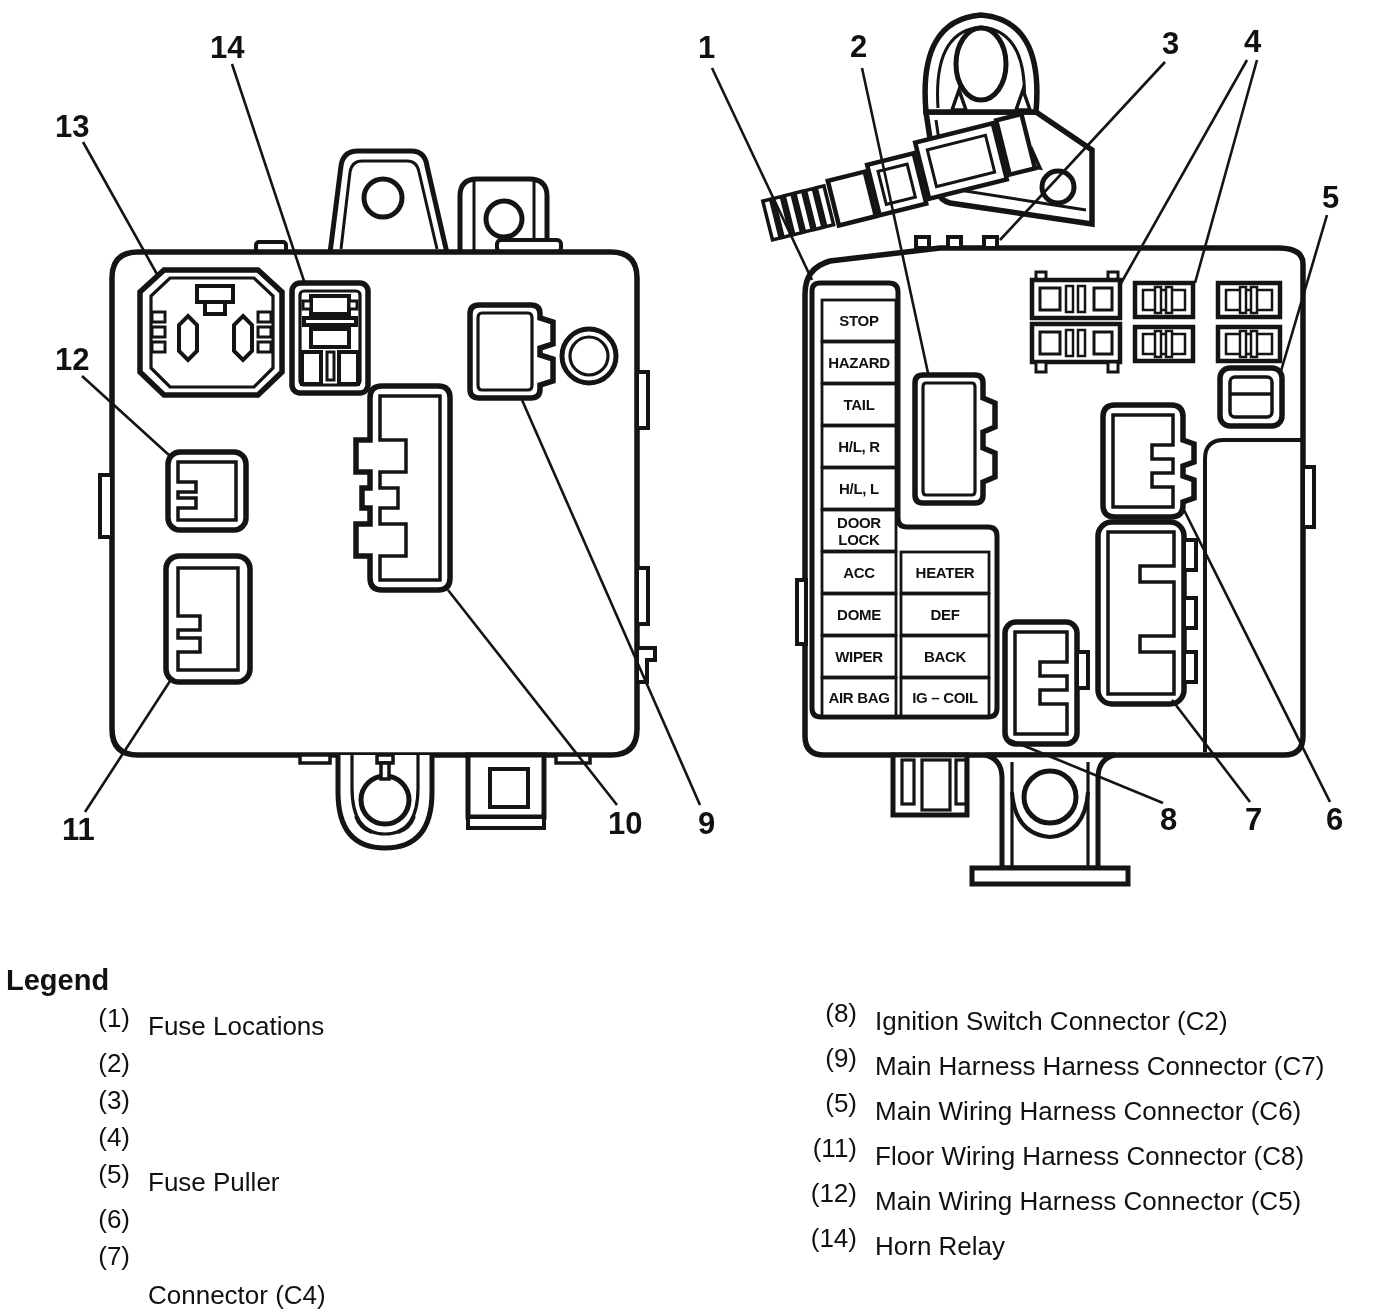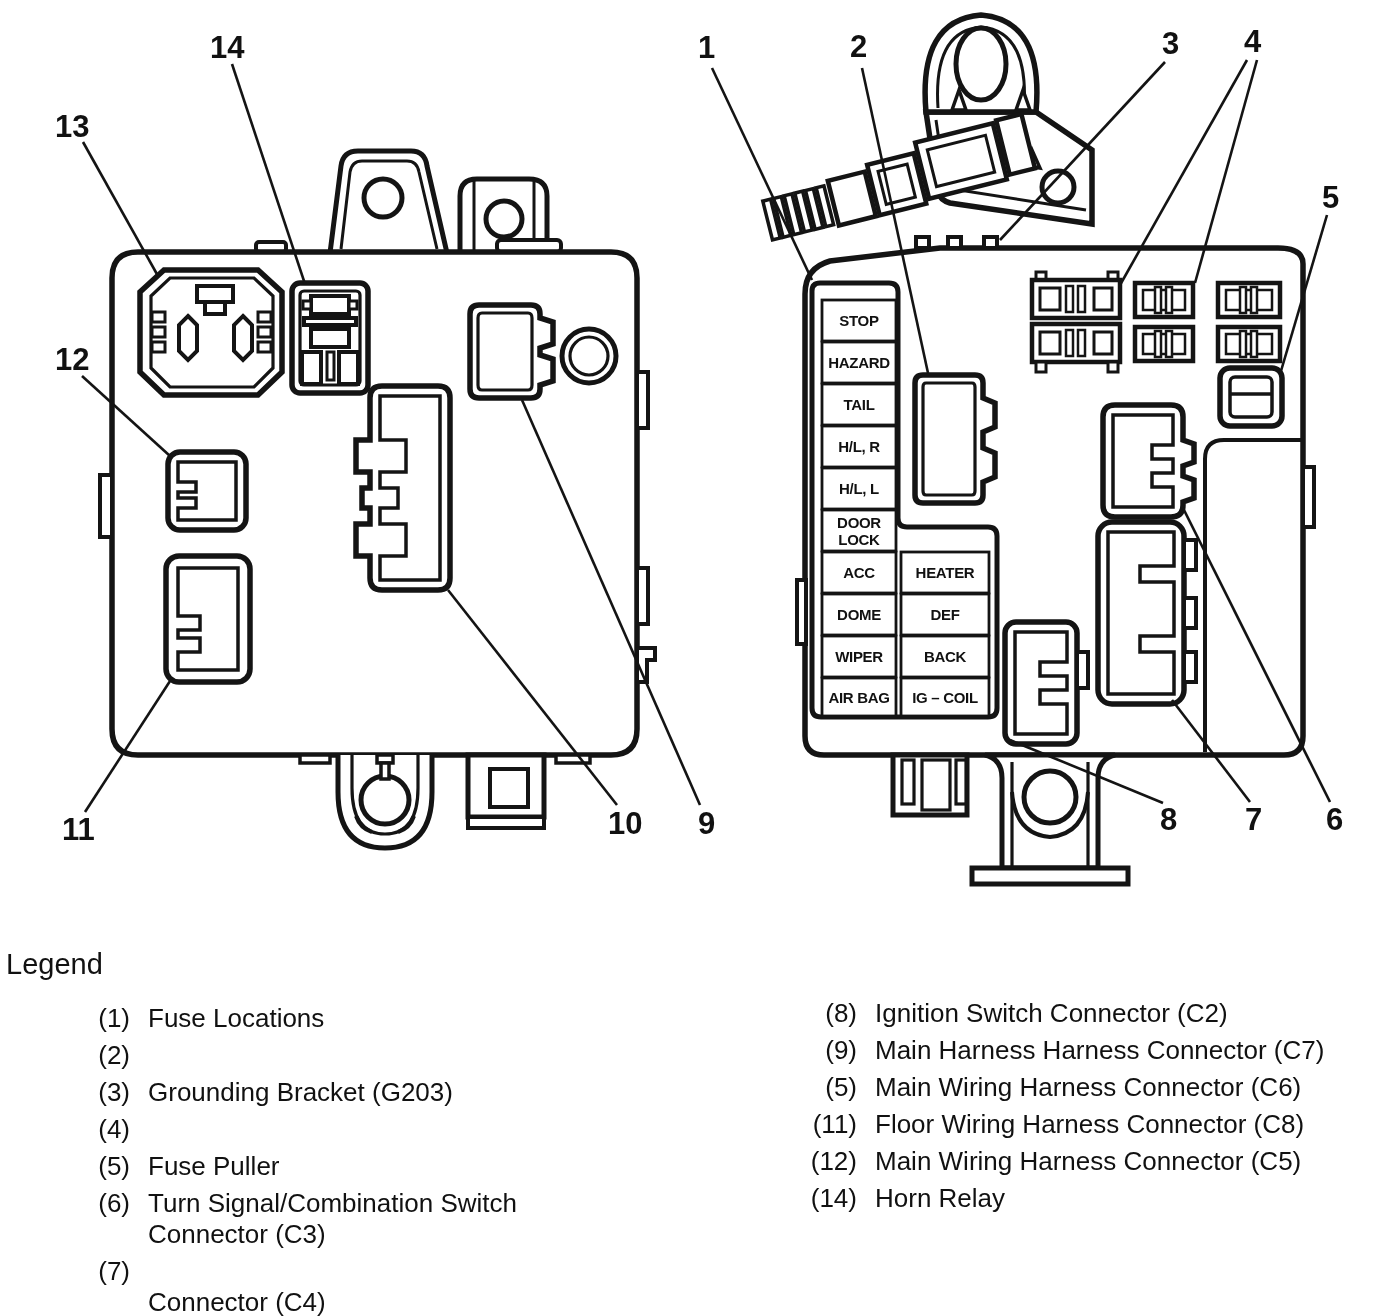--- a/index.html
+++ b/index.html
@@ -6,28 +6,28 @@
   .page{position:relative;width:1392px;height:1316px;background:#ffffff;overflow:hidden;
         font-family:"Liberation Sans", sans-serif;color:#111;}
   svg{position:absolute;left:0;top:0;}
   svg .ln{stroke:#141414;fill:none;}
   svg .shp{stroke:#141414;fill:#ffffff;}
   svg .lead{stroke:#141414;stroke-width:2.6;fill:none;}
   svg text.callout{font-family:"Liberation Sans",sans-serif;font-weight:bold;font-size:31px;fill:#111;}
   svg text.fuse{font-family:"Liberation Sans",sans-serif;font-weight:bold;font-size:15px;fill:#111;
                 text-anchor:middle;letter-spacing:-0.3px;}
   .legend{position:absolute;left:0;top:940px;width:1392px;}
-  .legend-title{position:absolute;left:6px;top:8px;font-size:29px;font-weight:normal;}
+  .legend-title{position:absolute;left:6px;top:24px;font-size:29px;font-weight:bold;}
   .legend-col{position:absolute;font-size:26px;line-height:31px;}
   .legend-col.left{left:70px;top:63px;}
   .legend-col.right{left:795px;top:58px;}
   .legend-item{display:grid;grid-template-columns:60px auto;column-gap:18px;margin-bottom:6px;}
   .legend-col.right .legend-item{grid-template-columns:62px auto;}
   .legend-num{text-align:right;white-space:nowrap;}
-  .legend-label{white-space:nowrap;}
+  .legend-label{white-space:nowrap;margin-top:8px;}
 </style>
 </head>
 <body>
 
 <div class="page">
 
 <svg width="1392" height="940" viewBox="0 0 1392 940">
 
   <g>
 
@@ -320,32 +320,30 @@
     <div class="legend-col left">
       <div class="legend-item">
         <span class="legend-num">(1)</span>
         <span class="legend-label">Fuse Locations</span>
       </div>
       <div class="legend-item">
         <span class="legend-num">(2)</span>
       </div>
       <div class="legend-item">
         <span class="legend-num">(3)</span>
-        <span class="legend-label">Grounding Bracket (G203)</span>
       </div>
       <div class="legend-item">
         <span class="legend-num">(4)</span>
       </div>
       <div class="legend-item">
         <span class="legend-num">(5)</span>
         <span class="legend-label">Fuse Puller</span>
       </div>
       <div class="legend-item">
         <span class="legend-num">(6)</span>
-        <span class="legend-label"><span>Turn Signal/Combination Switch</span><br><span>Connector (C3)</span></span>
       </div>
       <div class="legend-item">
         <span class="legend-num">(7)</span>
         <span class="legend-label"><br><span>Connector (C4)</span></span>
       </div>
     </div>
 
     <div class="legend-col right">
       <div class="legend-item">
         <span class="legend-num">(8)</span>

